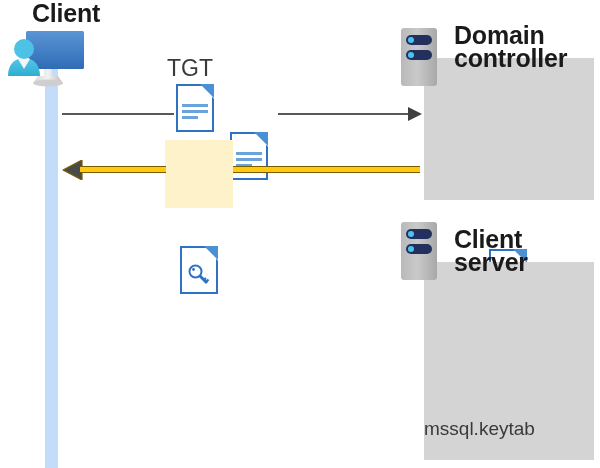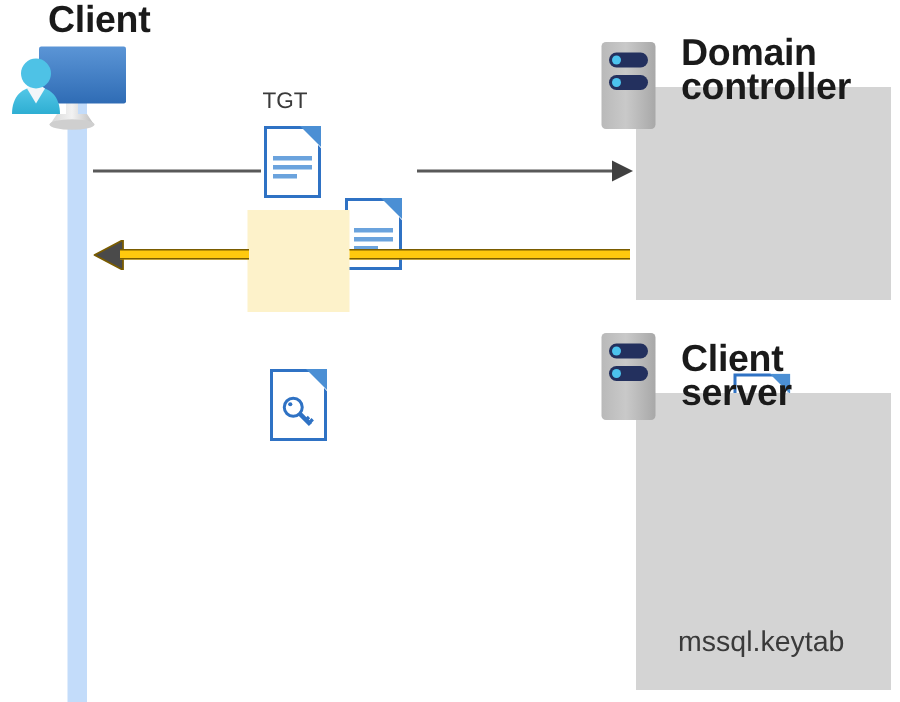--- a/index.html
+++ b/index.html
@@ -29,21 +29,21 @@
     letter-spacing: -0.2px;
     white-space: pre-line;
   }
   .plain-label {
     color: #3a3a3a;
     font-size: 19px;
     line-height: 22px;
   }
   .doc-label {
     color: #3a3a3a;
-    font-size: 15px;
+    font-size: 23px;
     line-height: 20px;
     text-align: center;
   }
 
   
   #client-lifeline {
     left: 45px;
     top: 62px;
     width: 13px;
     height: 406px;
@@ -297,15 +297,15 @@
 
   <div class="abs server-panel" id="linux-panel"></div>
 
   <div class="abs server-icon" style="left:401px; top:222px;">
     <div class="server-bar"></div>
     <div class="server-bar"></div>
   </div>
 
   <div class="abs title-bold" style="left:454px; top:228px; width:145px;">Client server</div>
 
-  <div class="abs plain-label" style="left:424px; top:418px; width:167px; text-align:center;">mssql.keytab</div>
+  <div class="abs plain-label" style="left:424px; top:418px; width:167px; text-align:left;">mssql.keytab</div>
 
 </div>
 
 </body></html>

